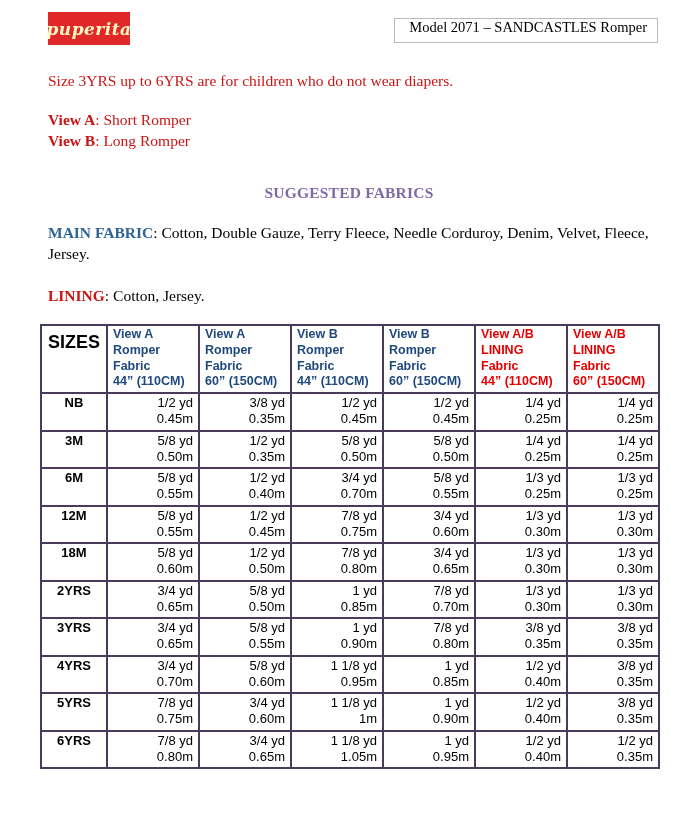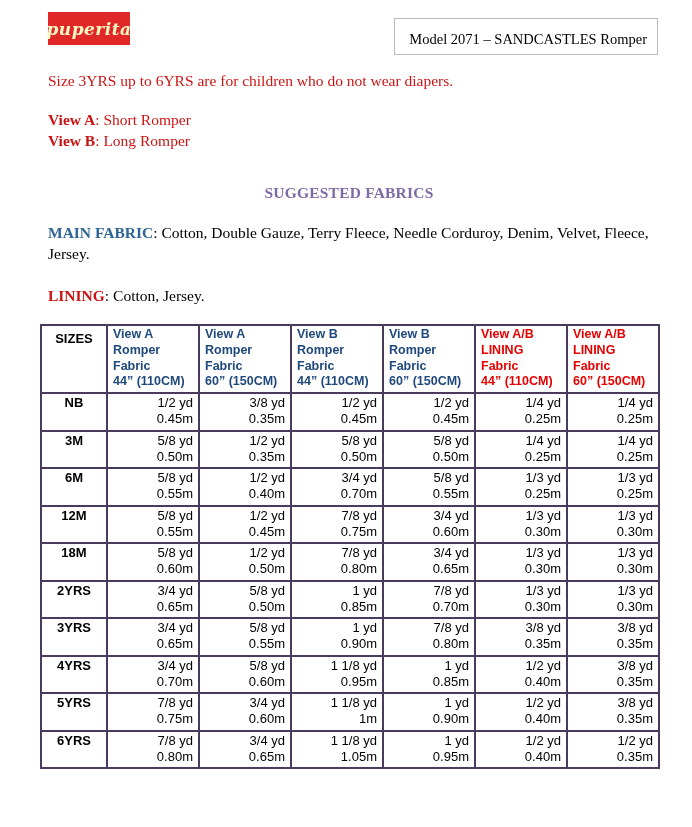--- a/index.html
+++ b/index.html
@@ -28,21 +28,21 @@
     font-weight: bold;
     font-size: 17px;
     display: flex;
     align-items: center;
     justify-content: center;
     letter-spacing: 0.5px;
   }
   .model-box {
     margin-top: 8px;
     border: 1px solid #b9b9b9;
-    padding: 12px 10px 6px 14px;
+    padding: 0 10px 6px 14px;
     font-size: 14.5px;
     min-width: 220px;
   }
   
   .note-red { color: var(--note-red, #cc1414); font-size: 15.5px; line-height: 1.32; margin: 15px 0 0 8px; }
   .views   { margin-top: 19px; }
   .b { font-weight: bold; }
   
   .fabrics-heading {
     text-align: center;
@@ -64,21 +64,21 @@
     font-family: "Liberation Sans", sans-serif;
   }
   table.fabric th, table.fabric td {
     border: 2px solid var(--table-border, #4a3b5e);
     padding: 1px 5px 2px 5px;
     box-sizing: border-box;
   }
   col.c-size { width: 66px; }
   col.c-data { width: 92px; }
   thead th { text-align: left; vertical-align: top; font-size: 12.5px; line-height: 1.26; font-weight: bold; height: 68px; padding-top: 4px; }
-  thead th.size-head { text-align: center; color: #000; font-size: 13px; padding-top: 5px; }
+  thead th.size-head { text-align: center; color: #000; font-size: 18px; padding-top: 5px; }
   thead th.col-blue { color: var(--table-header-blue, #1f497d); }
   thead th.col-red  { color: var(--table-header-red, #e60000); }
   tbody th { font-size: 13px; font-weight: bold; text-align: center; vertical-align: top; padding-top: 3px; }
   tbody td { font-size: 13px; text-align: right; vertical-align: top; line-height: 1.25; height: 31px; padding-top: 3px; }
 </style>
 </head>
 <body>
 
 <div class="page">
 

